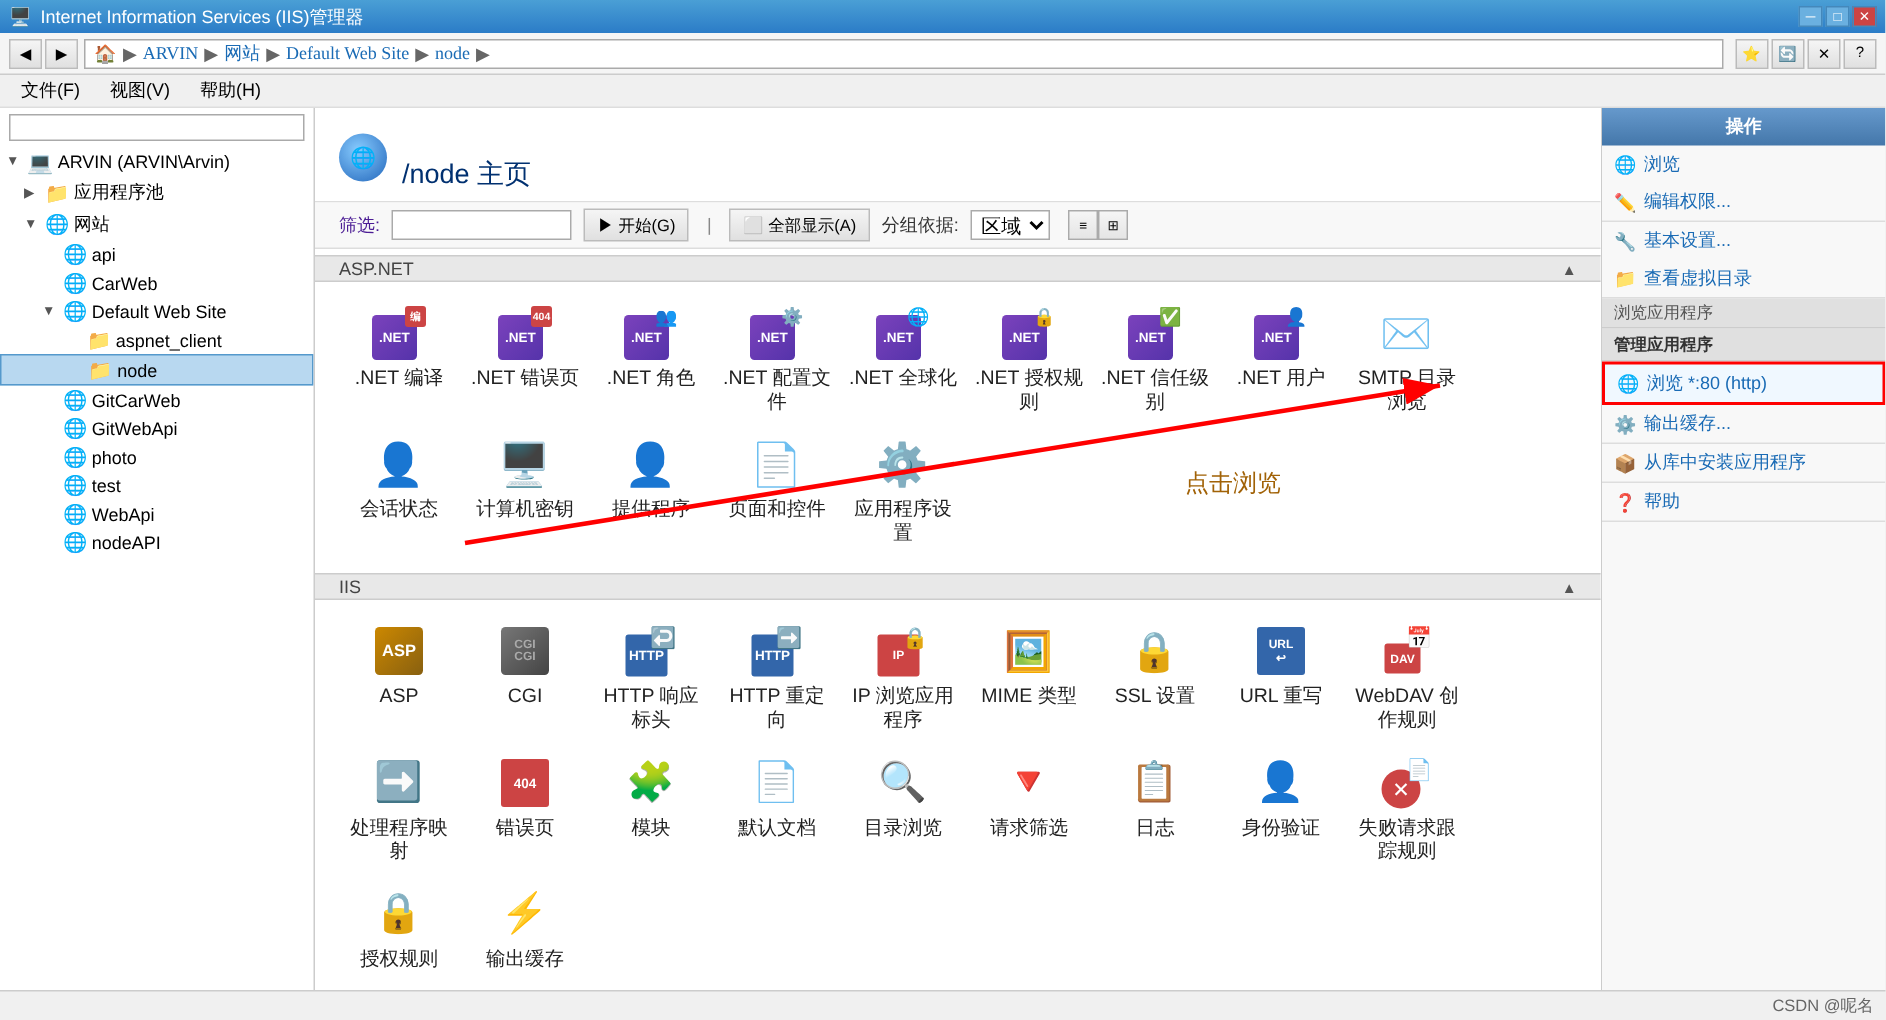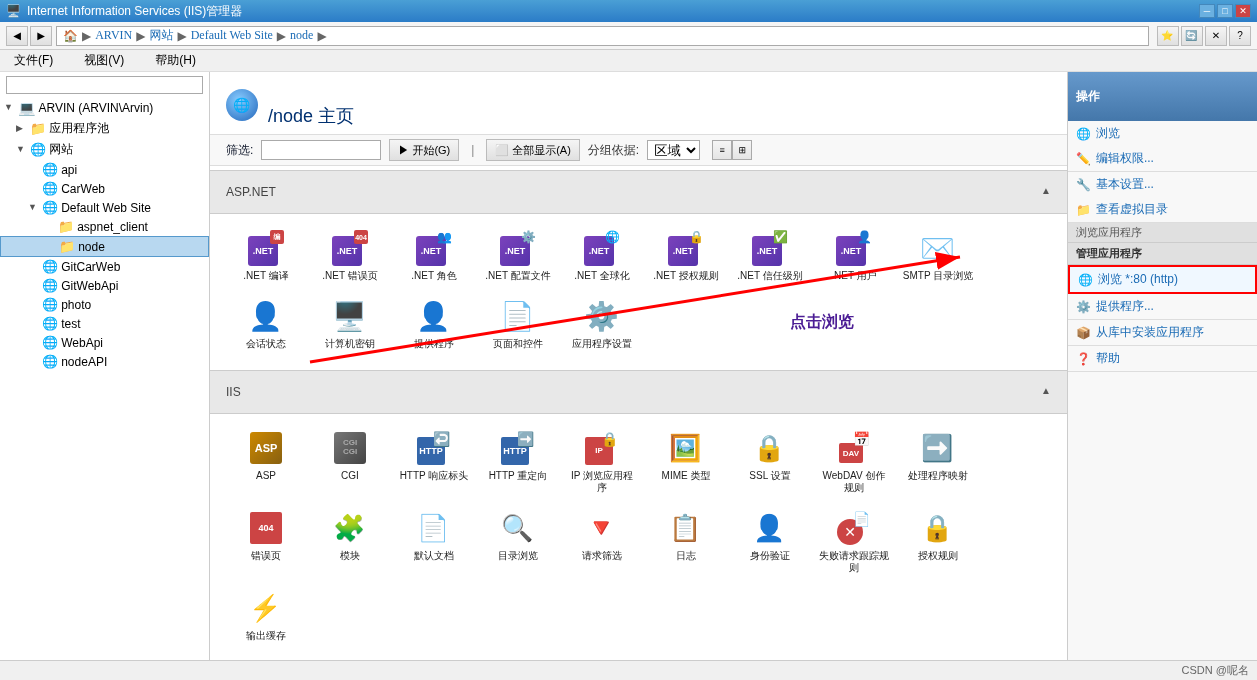--- a/index.html
+++ b/index.html
@@ -72,21 +72,21 @@
     }
 
     
     .menu-bar {
       background: #f0f0f0;
       border-bottom: 1px solid #ddd;
       height: 22px;
       display: flex;
       align-items: center;
       padding: 0 6px;
-      gap: 15px;
+      gap: 4px;
     }
     .menu-item {
       padding: 2px 8px;
       cursor: pointer;
       font-size: 12px;
     }
 
     
     .main-layout {
       display: flex;
@@ -154,21 +154,21 @@
     
     .filter-bar {
       background: #f8f8f8;
       border-bottom: 1px solid #ddd;
       padding: 4px 16px;
       display: flex;
       align-items: center;
       gap: 8px;
       font-size: 12px;
     }
-    .filter-label { color: #0f172a; }
+    .filter-label { color: #4c1d95; }
     .filter-input {
       height: 20px;
       border: 1px solid #aaa;
       background: white;
       padding: 0 4px;
       width: 120px;
     }
     .filter-btn {
       height: 22px;
       padding: 0 8px;
@@ -193,26 +193,26 @@
       cursor: pointer;
       display: flex; align-items: center; justify-content: center;
       font-size: 9px;
     }
 
     
     .section-header {
       background: #e8e8e8;
       border-top: 1px solid #ccc;
       border-bottom: 1px solid #ccc;
-      padding: 14px 16px;
+      padding: 1px 16px;
       font-size: 12px;
       color: #444;
       display: flex;
       justify-content: space-between;
-      align-items: flex-start;
+      align-items: flex-end;
       margin-top: 4px;
     }
     .section-collapse { cursor: pointer; color: #555; font-size: 10px; }
 
     
     .icon-grid {
       display: flex;
       flex-wrap: wrap;
       padding: 10px 16px;
       gap: 4px;
@@ -225,39 +225,40 @@
       padding: 6px 4px;
       cursor: pointer;
       text-align: center;
     }
     .icon-img {
       width: 36px; height: 36px;
       margin-bottom: 4px;
       display: flex; align-items: center; justify-content: center;
       position: relative;
     }
-    .icon-label { font-size: 10px; color: #222; line-height: 1.2; }
+    .icon-label { font-size: 13px; color: #222; line-height: 1.2; }
 
     
     .right-panel {
       width: 190px;
       background: #f8f8f8;
       border-left: 1px solid #ccc;
       padding: 0;
       overflow-y: auto;
     }
     .right-panel-section {
       border-bottom: 1px solid #ddd;
     }
     .right-panel-header {
       background: linear-gradient(to bottom, #6699cc, #4477aa);
       color: white;
-      padding: 16px 8px;
+      padding: 4px 8px;
       font-size: 12px;
       font-weight: bold;
+      text-align: center;
     }
     .right-panel-item {
       display: flex;
       align-items: center;
       padding: 4px 8px;
       font-size: 12px;
       cursor: pointer;
       gap: 5px;
       color: #1a6bb5;
     }
@@ -281,23 +282,23 @@
     
     .red-arrow-container {
       position: absolute;
       top: 0; left: 0;
       pointer-events: none;
       z-index: 10;
     }
 
     .click-hint {
       position: absolute;
-      color: #4c1d95;
+      color: #a16207;
       font-size: 16px;
-      font-weight: bold;
+      font-weight: normal;
       pointer-events: none;
       z-index: 10;
     }
   </style>
 </head>
 <body>
 
 <div class="title-bar">
   <div class="title-bar-left">
     <span>🖥️</span>
@@ -648,20 +649,29 @@
         <span class="icon-label">MIME 类型</span>
       </div>
 
       <div class="icon-item">
         <div class="icon-img">
           <div style="font-size:26px; color:#c8a020;">🔒</div>
         </div>
         <span class="icon-label">SSL 设置</span>
       </div>
 
+      <div class="icon-item">
+        <div class="icon-img">
+          <div style="background:#3366aa; color:white; font-size:8px; font-weight:bold; width:32px; height:32px; display:flex; align-items:center; justify-content:center; border-radius:2px; flex-direction:column; line-height:1.2;">
+              <span>URL</span>
+              <span>↩</span>
+            </div>
+        </div>
+        <span class="icon-label">URL 重写</span>
+      </div>
 
       <div class="icon-item">
         <div class="icon-img">
           <div style="position:relative; width:34px; height:34px;">
             <div style="background:#cc4444; color:white; font-size:8px; font-weight:bold; width:24px; height:20px; display:flex; align-items:center; justify-content:center; border-radius:2px; position:absolute; bottom:2px; left:2px;">DAV</div>
             <div style="position:absolute; top:0; right:0; font-size:14px;">📅</div>
           </div>
         </div>
         <span class="icon-label">WebDAV 创作规则</span>
       </div>
@@ -787,21 +797,21 @@
     </div>
     <div class="right-panel-section">
       <div style="background:#e0e0e0; padding:2px 8px; font-size:11px; color:#555; border-bottom:1px solid #ccc;">浏览应用程序</div>
       <div style="background:#e0e0e0; padding:3px 8px; font-size:11px; font-weight:bold; color:#333; border-bottom:1px solid #ccc;">管理应用程序</div>
       <div class="right-panel-item highlight" style="border: 2px solid red; background: #f0f8ff;">
         <span>🌐</span>
         <span>浏览 *:80 (http)</span>
       </div>
       <div class="right-panel-item">
         <span>⚙️</span>
-        <span>提供程序...</span>
+        <span>输出缓存...</span>
       </div>
     </div>
     <div class="right-panel-section">
       <div class="right-panel-item">
         <span>📦</span>
         <span>从库中安装应用程序</span>
       </div>
     </div>
     <div class="right-panel-section">
       <div class="right-panel-item">

